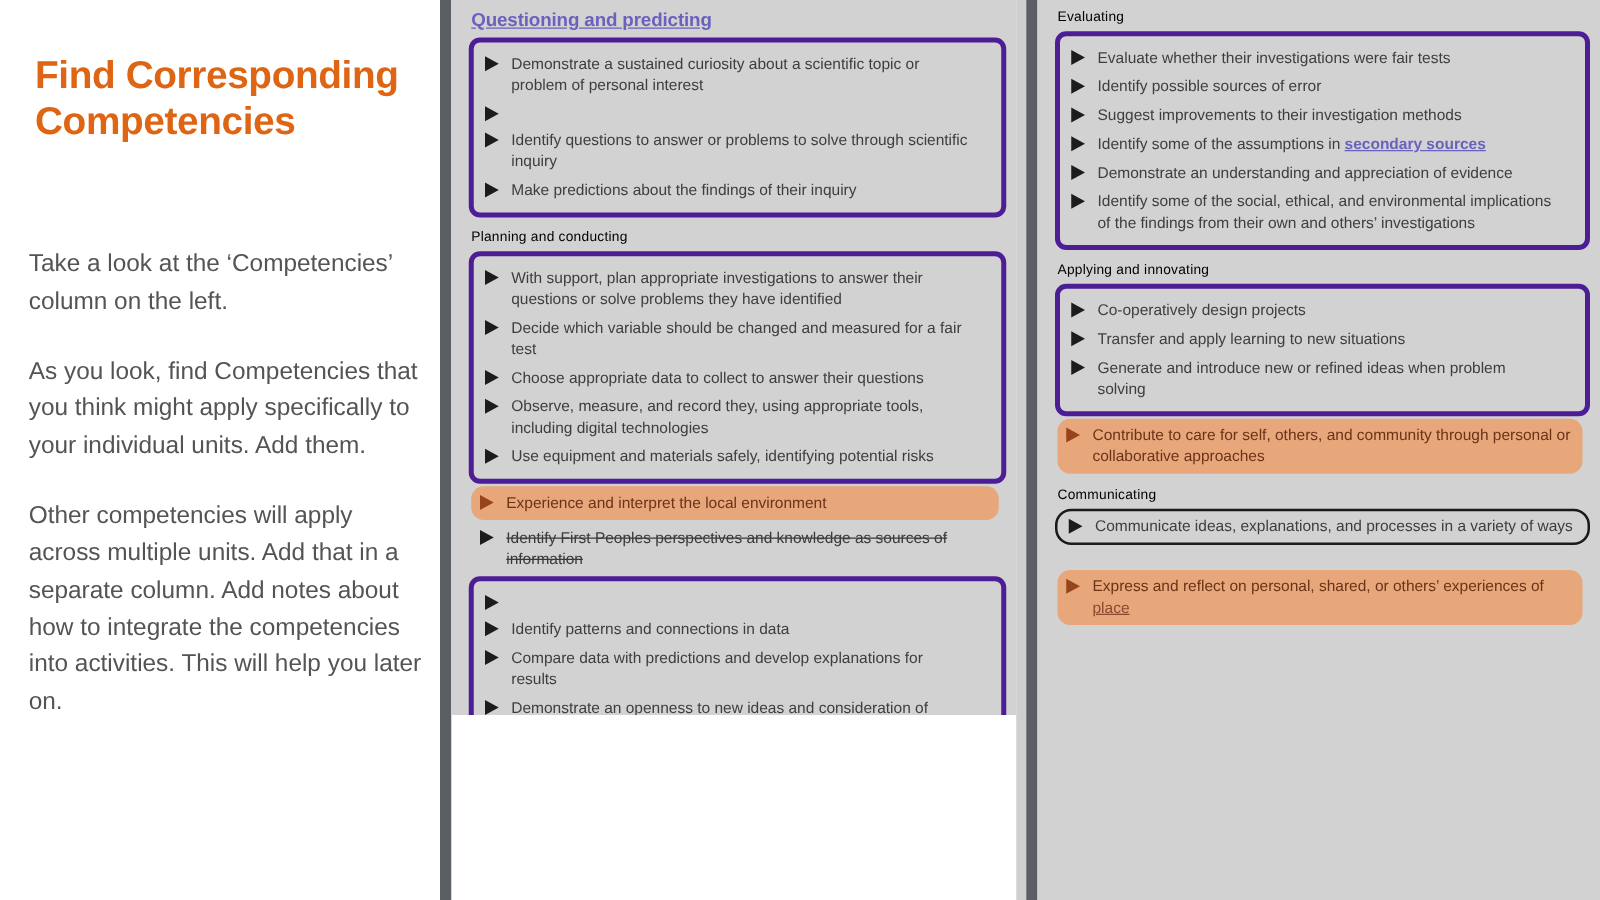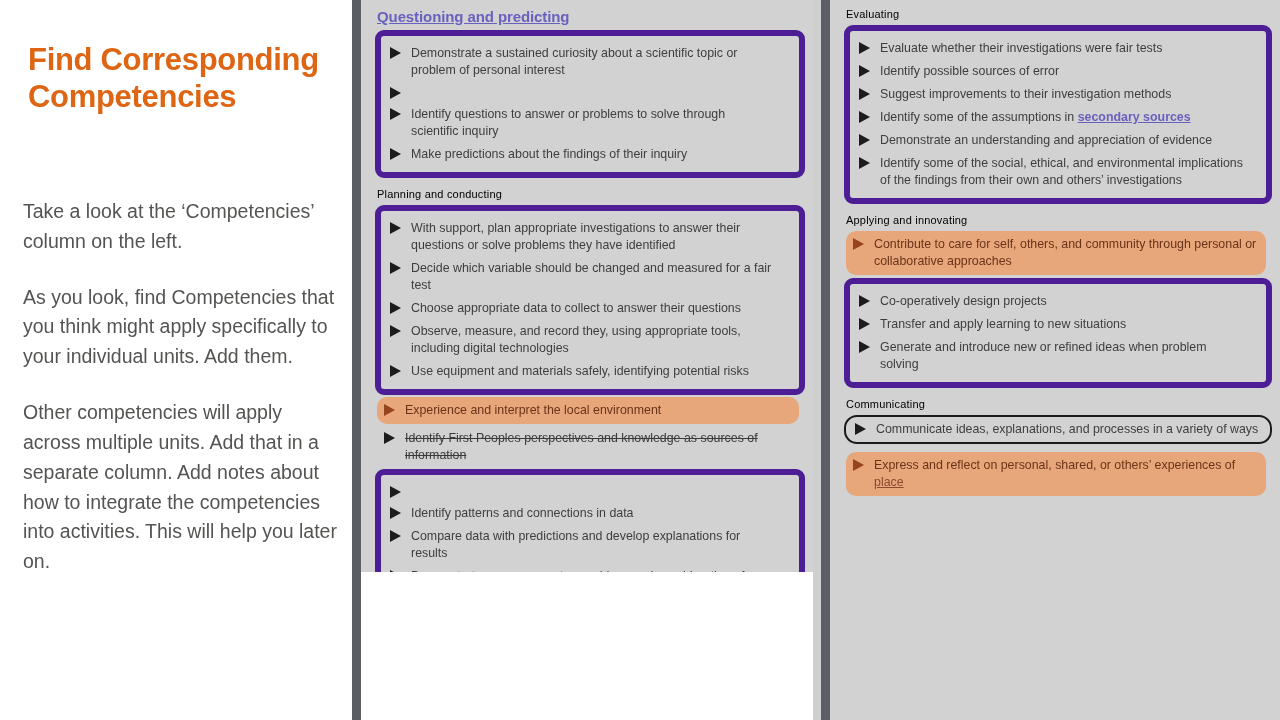--- a/index.html
+++ b/index.html
@@ -122,21 +122,21 @@
   .section-heading.link {
     color: #6a61bf;
     font-weight: bold;
     text-decoration: underline;
     font-size: 15px;
     letter-spacing: -0.1px;
   }
 
   
   .group-box {
-    border: 6px solid #4c1d95;
+    border: 4px solid #4c1d95;
     border-radius: 9px;
     background: transparent;
     padding: 6px 19px 6px 2px;
     margin-bottom: 2px;
   }
   .group-box.no-box {
     border: none;
     padding: 0 6px 0 2px;
   }
 
@@ -187,21 +187,21 @@
     color: #8c4a30;
     font-weight: normal;
     text-decoration: underline;
   }
 
   
   .pill-box {
     border: 2px solid #1a1a1a;
     border-radius: 13px;
     padding: 2px 6px 2px 2px;
-    margin-bottom: 8px;
+    margin-bottom: 20px;
   }
   .pill-box .comp-row { padding-top: 2px; padding-bottom: 2px; }
 </style>
 </head>
 <body>
 
 <div id="slide">
 
   <div id="left-panel">
     <div id="slide-title">Find Corresponding Competencies</div>
@@ -396,56 +396,56 @@
           <div class="comp-row">
             <span class="bullet">
               <svg width="13" height="14" viewBox="0 0 13 14" aria-hidden="true">
                 <polygon points="1,1 12,7 1,13" fill="#1c1c1c"></polygon>
               </svg>
             </span>
             <span class="comp-text">Identify some of the social, ethical, and environmental implications of the findings from their own and others’ investigations</span>
           </div>
         </div>
         <div class="section-heading">Applying and innovating</div>
+        <div class="group-box">
+          <div class="comp-row">
+            <span class="bullet">
+              <svg width="13" height="14" viewBox="0 0 13 14" aria-hidden="true">
+                <polygon points="1,1 12,7 1,13" fill="#1c1c1c"></polygon>
+              </svg>
+            </span>
+            <span class="comp-text">Co-operatively design projects</span>
+          </div>
+          <div class="comp-row">
+            <span class="bullet">
+              <svg width="13" height="14" viewBox="0 0 13 14" aria-hidden="true">
+                <polygon points="1,1 12,7 1,13" fill="#1c1c1c"></polygon>
+              </svg>
+            </span>
+            <span class="comp-text">Transfer and apply learning to new situations</span>
+          </div>
+          <div class="comp-row">
+            <span class="bullet">
+              <svg width="13" height="14" viewBox="0 0 13 14" aria-hidden="true">
+                <polygon points="1,1 12,7 1,13" fill="#1c1c1c"></polygon>
+              </svg>
+            </span>
+            <span class="comp-text">Generate and introduce new or refined ideas when problem solving</span>
+          </div>
+        </div>
         <div class="group-box no-box">
           <div class="comp-row highlight">
             <span class="bullet">
               <svg width="13" height="14" viewBox="0 0 13 14" aria-hidden="true">
                 <polygon points="1,1 12,7 1,13" fill="#1c1c1c"></polygon>
               </svg>
             </span>
             <span class="comp-text">Contribute to care for self, others, and community through personal or collaborative approaches</span>
           </div>
         </div>
-        <div class="group-box">
-          <div class="comp-row">
-            <span class="bullet">
-              <svg width="13" height="14" viewBox="0 0 13 14" aria-hidden="true">
-                <polygon points="1,1 12,7 1,13" fill="#1c1c1c"></polygon>
-              </svg>
-            </span>
-            <span class="comp-text">Co-operatively design projects</span>
-          </div>
-          <div class="comp-row">
-            <span class="bullet">
-              <svg width="13" height="14" viewBox="0 0 13 14" aria-hidden="true">
-                <polygon points="1,1 12,7 1,13" fill="#1c1c1c"></polygon>
-              </svg>
-            </span>
-            <span class="comp-text">Transfer and apply learning to new situations</span>
-          </div>
-          <div class="comp-row">
-            <span class="bullet">
-              <svg width="13" height="14" viewBox="0 0 13 14" aria-hidden="true">
-                <polygon points="1,1 12,7 1,13" fill="#1c1c1c"></polygon>
-              </svg>
-            </span>
-            <span class="comp-text">Generate and introduce new or refined ideas when problem solving</span>
-          </div>
-        </div>
         <div class="section-heading">Communicating</div>
         <div class="pill-box">
           <div class="comp-row">
             <span class="bullet">
               <svg width="13" height="14" viewBox="0 0 13 14" aria-hidden="true">
                 <polygon points="1,1 12,7 1,13" fill="#1c1c1c"></polygon>
               </svg>
             </span>
             <span class="comp-text">Communicate ideas, explanations, and processes in a variety of ways</span>
           </div>

